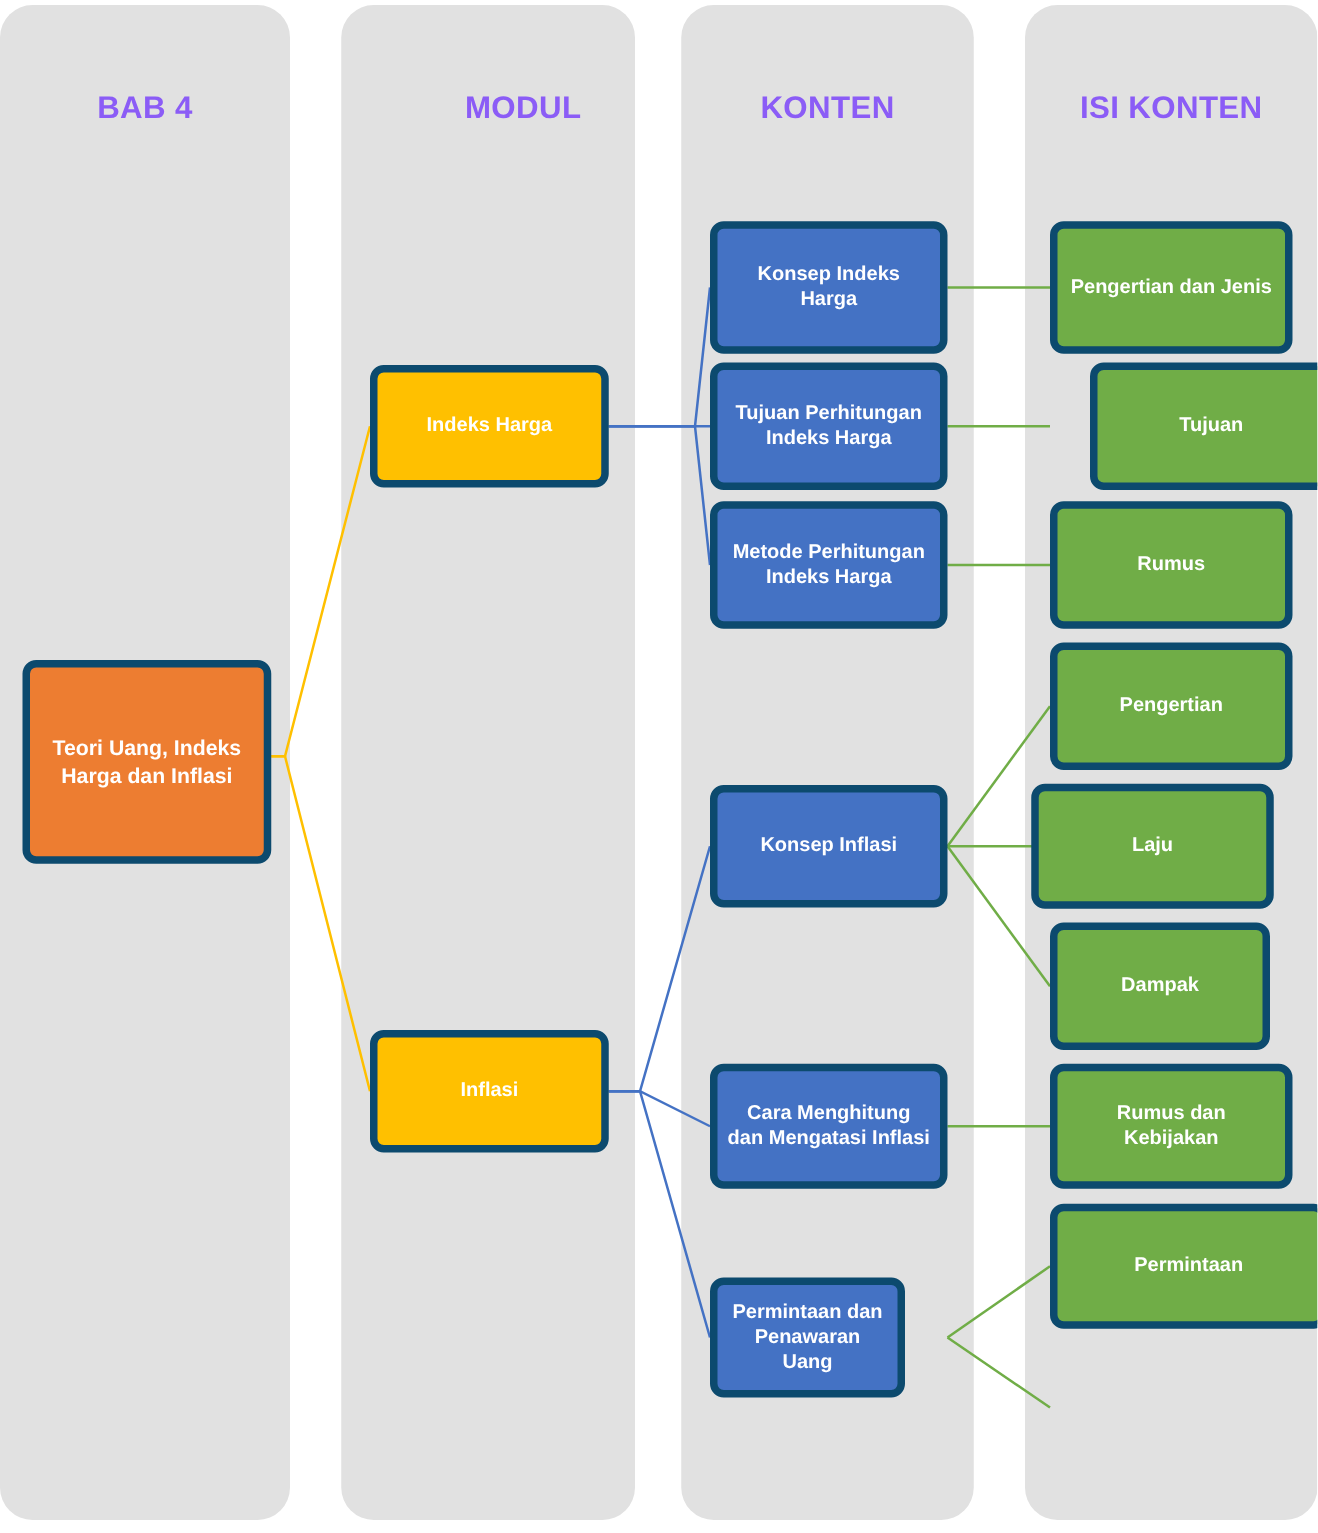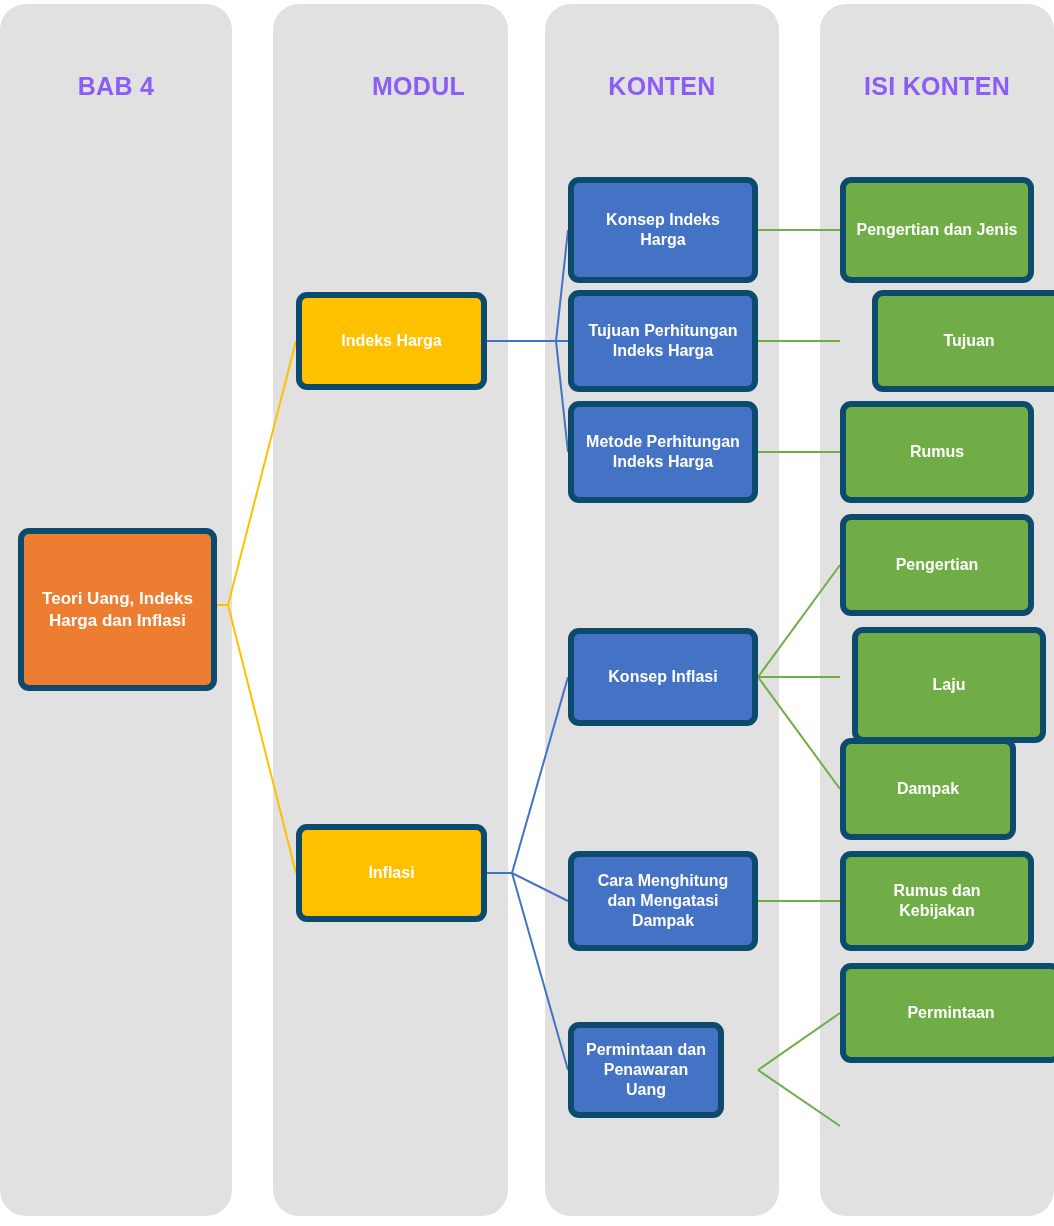--- a/index.html
+++ b/index.html
@@ -116,39 +116,39 @@
   <div class="node node-konten" style="left:568px; top:290px; width:190px; height:102px;">
     <span class="node-label">Tujuan Perhitungan Indeks Harga</span>
   </div>
   <div class="node node-konten" style="left:568px; top:401px; width:190px; height:102px;">
     <span class="node-label">Metode Perhitungan Indeks Harga</span>
   </div>
   <div class="node node-konten" style="left:568px; top:628px; width:190px; height:98px;">
     <span class="node-label">Konsep Inflasi</span>
   </div>
   <div class="node node-konten" style="left:568px; top:851px; width:190px; height:100px;">
-    <span class="node-label">Cara Menghitung dan Mengatasi Dampak</span>
+    <span class="node-label">Cara Menghitung dan Mengatasi Inflasi</span>
   </div>
   <div class="node node-konten" style="left:568px; top:1022px; width:156px; height:96px;">
     <span class="node-label">Permintaan dan Penawaran Uang</span>
   </div>
 
   <div class="node node-isi" style="left:840px; top:177px; width:194px; height:106px;">
     <span class="node-label">Pengertian dan Jenis</span>
   </div>
   <div class="node node-isi" style="left:840px; top:290px; width:194px; height:102px;margin-left:32px;">
     <span class="node-label">Tujuan</span>
   </div>
   <div class="node node-isi" style="left:840px; top:401px; width:194px; height:102px;">
     <span class="node-label">Rumus</span>
   </div>
   <div class="node node-isi" style="left:840px; top:514px; width:194px; height:102px;">
     <span class="node-label">Pengertian</span>
   </div>
-  <div class="node node-isi" style="left:852px; top:627px; width:194px; height:116px;">
+  <div class="node node-isi" style="left:825px; top:627px; width:194px; height:100px;">
     <span class="node-label">Laju</span>
   </div>
   <div class="node node-isi" style="left:840px; top:738px; width:176px; height:102px;">
     <span class="node-label">Dampak</span>
   </div>
   <div class="node node-isi" style="left:840px; top:851px; width:194px; height:100px;">
     <span class="node-label">Rumus dan Kebijakan</span>
   </div>
   <div class="node node-isi" style="left:840px; top:963px; width:222px; height:100px;">
     <span class="node-label">Permintaan</span>

